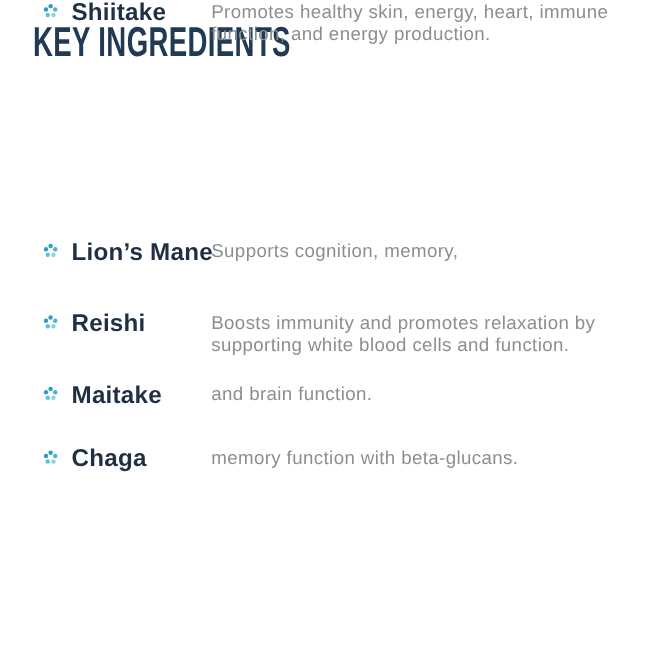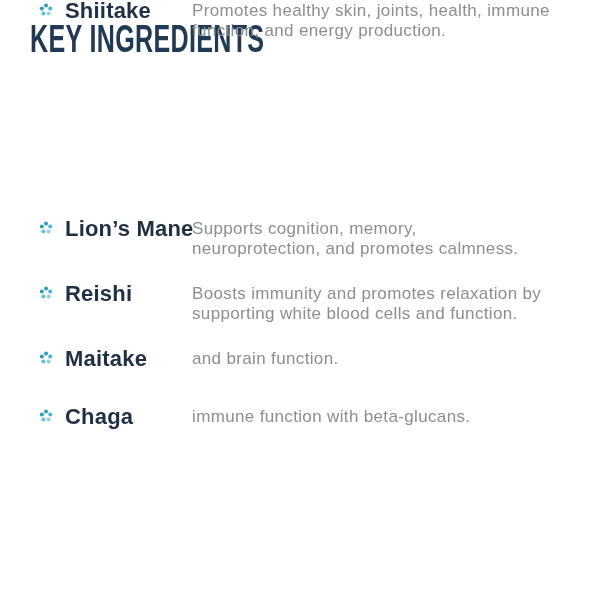--- a/index.html
+++ b/index.html
@@ -74,21 +74,20 @@
         <circle cx="7" cy="2.6" r="2" fill="#2c9cc2"></circle>
         <circle cx="11.2" cy="5.6" r="2" fill="#49b4d4"></circle>
         <circle cx="9.6" cy="10.6" r="2" fill="#8fd0e2"></circle>
         <circle cx="4.4" cy="10.6" r="2" fill="#5fc0da"></circle>
         <circle cx="2.8" cy="5.6" r="2" fill="#2c9cc2"></circle>
       </svg>
     </span>
     <div class="name">Lion’s Mane</div>
     <div class="desc">
       <div>Supports cognition, memory,</div>
-      <div>neuroprotection, and promotes calmness.</div>
     </div>
   </div>
 
   <div class="row">
     <span class="icon">
       <svg width="14" height="14" viewBox="0 0 14 14">
         <circle cx="7" cy="2.6" r="2" fill="#2c9cc2"></circle>
         <circle cx="11.2" cy="5.6" r="2" fill="#49b4d4"></circle>
         <circle cx="9.6" cy="10.6" r="2" fill="#8fd0e2"></circle>
         <circle cx="4.4" cy="10.6" r="2" fill="#5fc0da"></circle>
@@ -123,34 +122,34 @@
       <svg width="14" height="14" viewBox="0 0 14 14">
         <circle cx="7" cy="2.6" r="2" fill="#2c9cc2"></circle>
         <circle cx="11.2" cy="5.6" r="2" fill="#49b4d4"></circle>
         <circle cx="9.6" cy="10.6" r="2" fill="#8fd0e2"></circle>
         <circle cx="4.4" cy="10.6" r="2" fill="#5fc0da"></circle>
         <circle cx="2.8" cy="5.6" r="2" fill="#2c9cc2"></circle>
       </svg>
     </span>
     <div class="name">Chaga</div>
     <div class="desc">
-      <div>immune function with beta-glucans.</div>
+      <div>memory function with beta-glucans.</div>
     </div>
   </div>
 
   <div class="row">
     <span class="icon">
       <svg width="14" height="14" viewBox="0 0 14 14">
         <circle cx="7" cy="2.6" r="2" fill="#2c9cc2"></circle>
         <circle cx="11.2" cy="5.6" r="2" fill="#49b4d4"></circle>
         <circle cx="9.6" cy="10.6" r="2" fill="#8fd0e2"></circle>
         <circle cx="4.4" cy="10.6" r="2" fill="#5fc0da"></circle>
         <circle cx="2.8" cy="5.6" r="2" fill="#2c9cc2"></circle>
       </svg>
     </span>
     <div class="name">Shiitake</div>
     <div class="desc">
-      <div>Promotes healthy skin, joints, health, immune</div>
+      <div>Promotes healthy skin, energy, heart, immune</div>
       <div>function, and energy production.</div>
     </div>
   </div>
 
 </div>
 
 </body></html>

